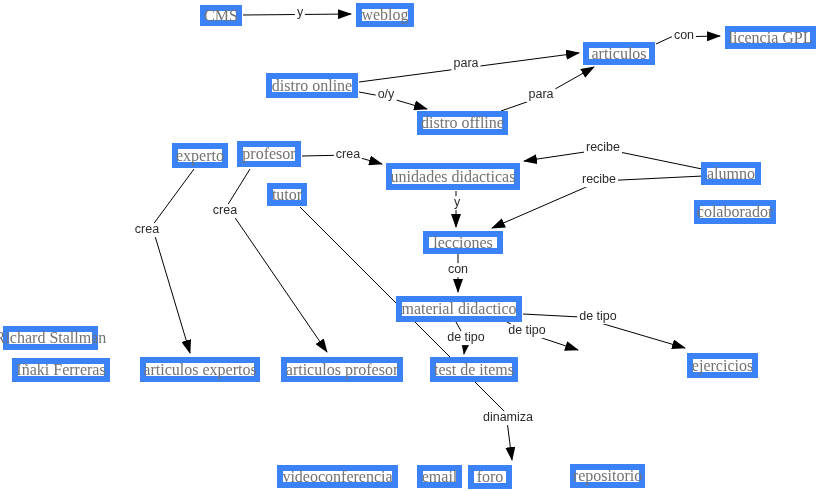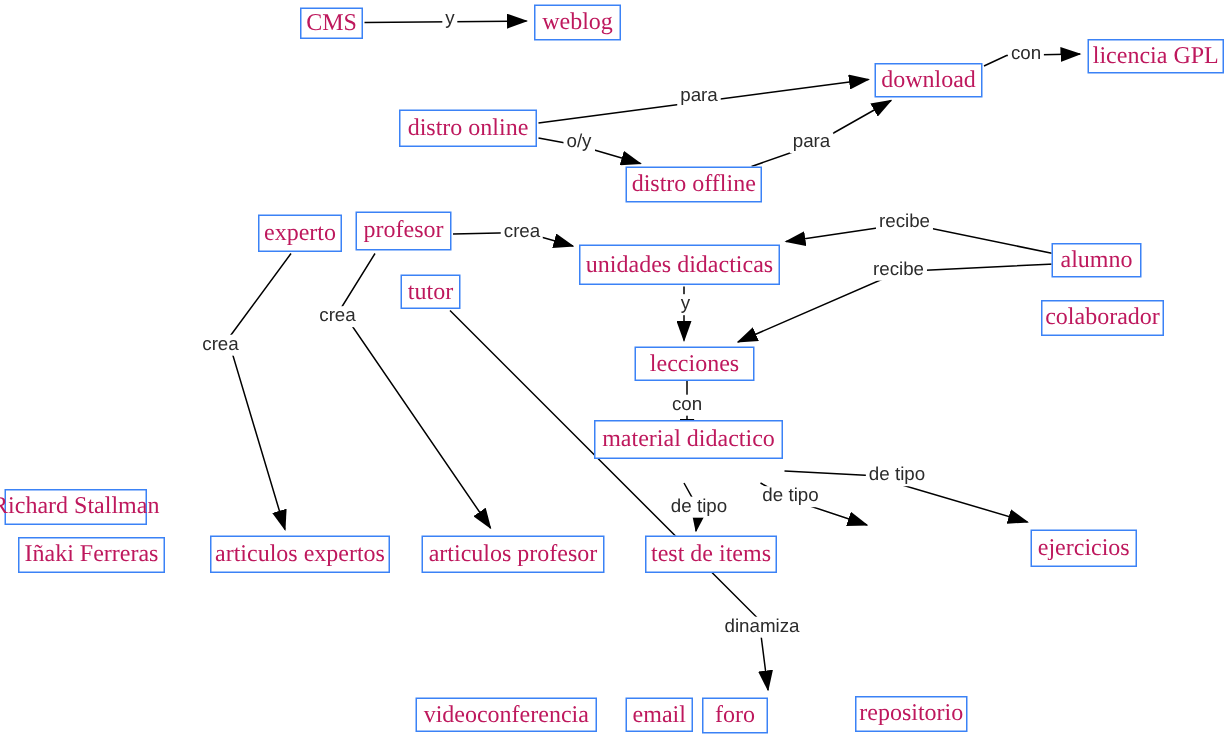--- a/index.html
+++ b/index.html
@@ -9,22 +9,22 @@
     width:819px;height:491px;
     background:#ffffff;
     font-family:"Liberation Serif", serif;
     overflow:hidden;
   }
   svg.edges{position:absolute;left:0;top:0;z-index:1;}
   .node{
     position:absolute;
     box-sizing:border-box;
     background:#ffffff;
-    border:1px solid #3b82f6;
-    color:#be185d;
+    border:6px solid #3b82f6;
+    color:#737373;
     font-size:16px;
     display:flex;align-items:center;justify-content:center;
     white-space:nowrap;
     z-index:2;
   }
   .elabel{
     position:absolute;
     background:#ffffff;
     font-family:"Liberation Sans", sans-serif;
     font-size:12.5px;
@@ -62,32 +62,32 @@
       <polyline points="507,322 527,333 578,350" marker-end="url(#arr)"></polyline>
       <polyline points="523,314 580,317 685,348" marker-end="url(#arr)"></polyline>
       <polyline points="194,169 152,226 190,353" marker-end="url(#arr)"></polyline>
       <polyline points="250,169 227,206 327,352" marker-end="url(#arr)"></polyline>
       <polyline points="300,207 506,413 512,460" marker-end="url(#arr)"></polyline>
     </g>
   </svg>
 
   <div class="node" style="left:200px;top:5px;width:42px;height:21px">CMS</div>
   <div class="node" style="left:356px;top:3px;width:58px;height:24px">weblog</div>
-  <div class="node" style="left:583px;top:42px;width:72px;height:23px">download</div>
+  <div class="node" style="left:583px;top:42px;width:72px;height:23px">articulos</div>
   <div class="node" style="left:725px;top:26px;width:91px;height:23px">licencia GPL</div>
   <div class="node" style="left:266px;top:73px;width:92px;height:25px">distro online</div>
   <div class="node" style="left:417px;top:111px;width:91px;height:24px">distro offline</div>
   <div class="node" style="left:172px;top:143px;width:56px;height:25px">experto</div>
   <div class="node" style="left:237px;top:141px;width:64px;height:26px">profesor</div>
   <div class="node" style="left:267px;top:183px;width:40px;height:23px">tutor</div>
   <div class="node" style="left:386px;top:163px;width:134px;height:27px">unidades didacticas</div>
   <div class="node" style="left:701px;top:162px;width:60px;height:23px">alumno</div>
   <div class="node" style="left:694px;top:200px;width:82px;height:24px">colaborador</div>
   <div class="node" style="left:423px;top:231px;width:80px;height:23px">lecciones</div>
-  <div class="node" style="left:396px;top:280px;width:126px;height:26px">material didactico</div>
+  <div class="node" style="left:396px;top:296px;width:126px;height:26px">material didactico</div>
   <div class="node" style="left:3px;top:326px;width:95px;height:24px">Richard Stallman</div>
   <div class="node" style="left:12px;top:358px;width:98px;height:24px">Iñaki Ferreras</div>
   <div class="node" style="left:140px;top:357px;width:120px;height:25px">articulos expertos</div>
   <div class="node" style="left:281px;top:357px;width:122px;height:25px">articulos profesor</div>
   <div class="node" style="left:430px;top:357px;width:88px;height:25px">test de items</div>
   <div class="node" style="left:687px;top:353px;width:71px;height:25px">ejercicios</div>
   <div class="node" style="left:277px;top:465px;width:121px;height:23px">videoconferencia</div>
   <div class="node" style="left:417px;top:465px;width:45px;height:23px">email</div>
   <div class="node" style="left:468px;top:465px;width:44px;height:24px">foro</div>
   <div class="node" style="left:570px;top:464px;width:75px;height:24px">repositorio</div>

